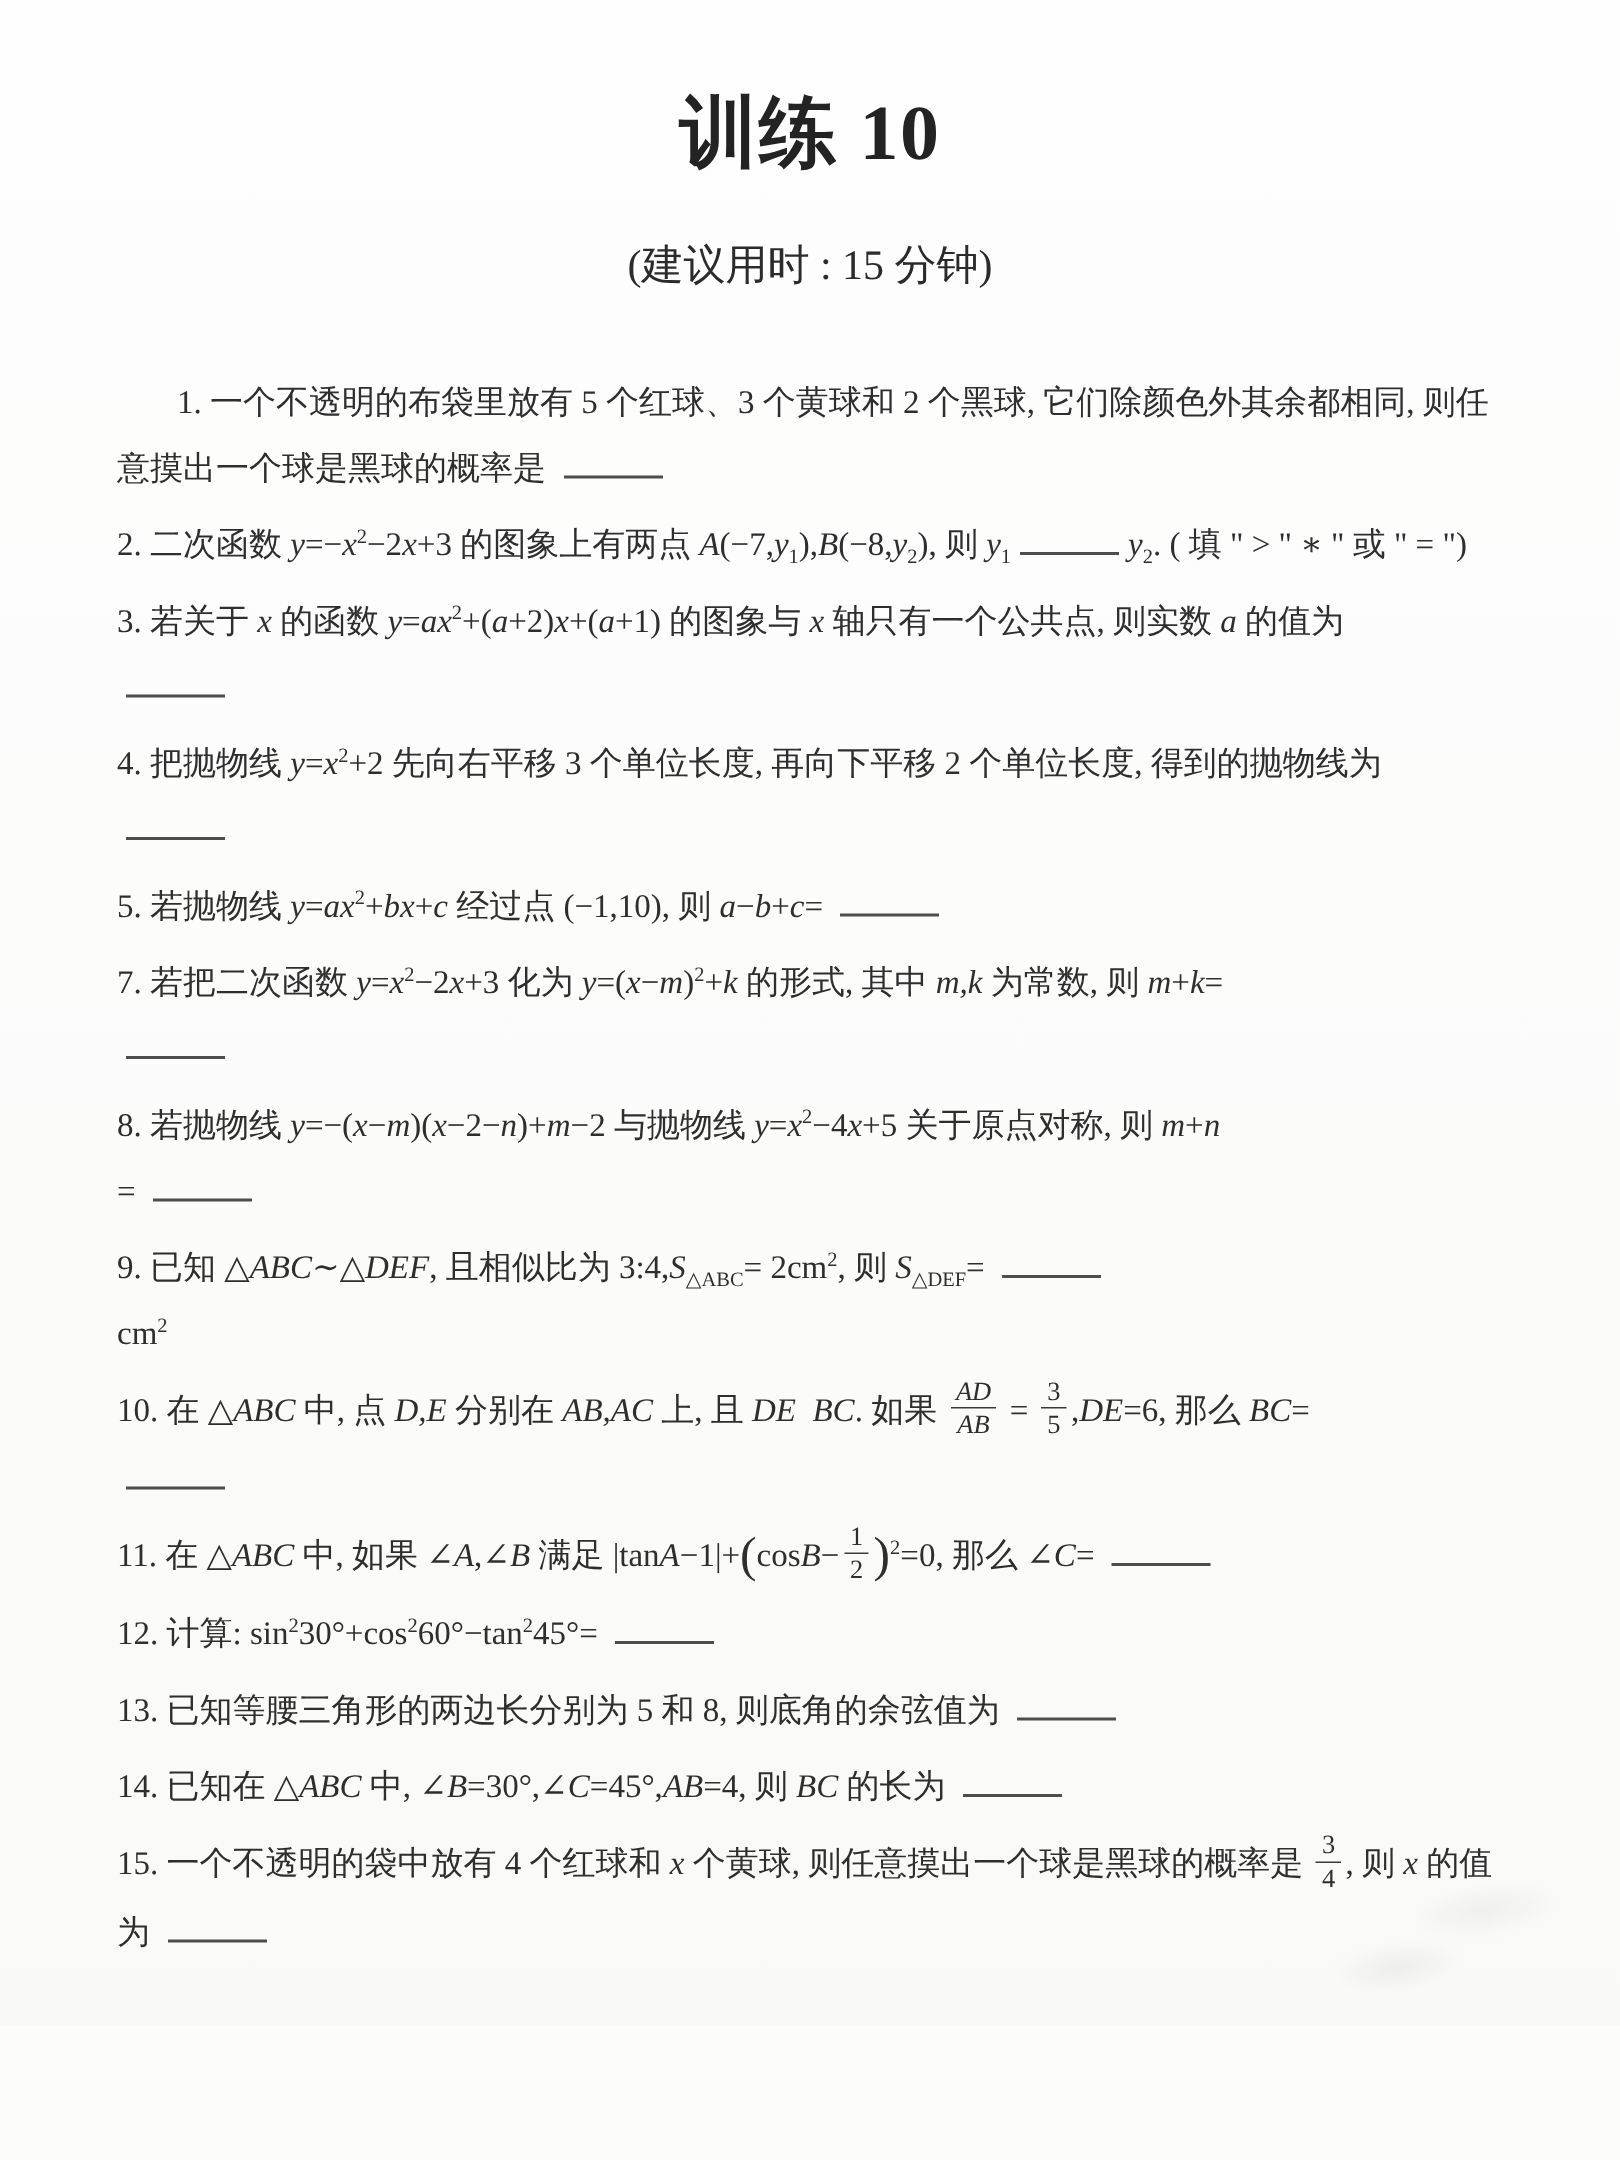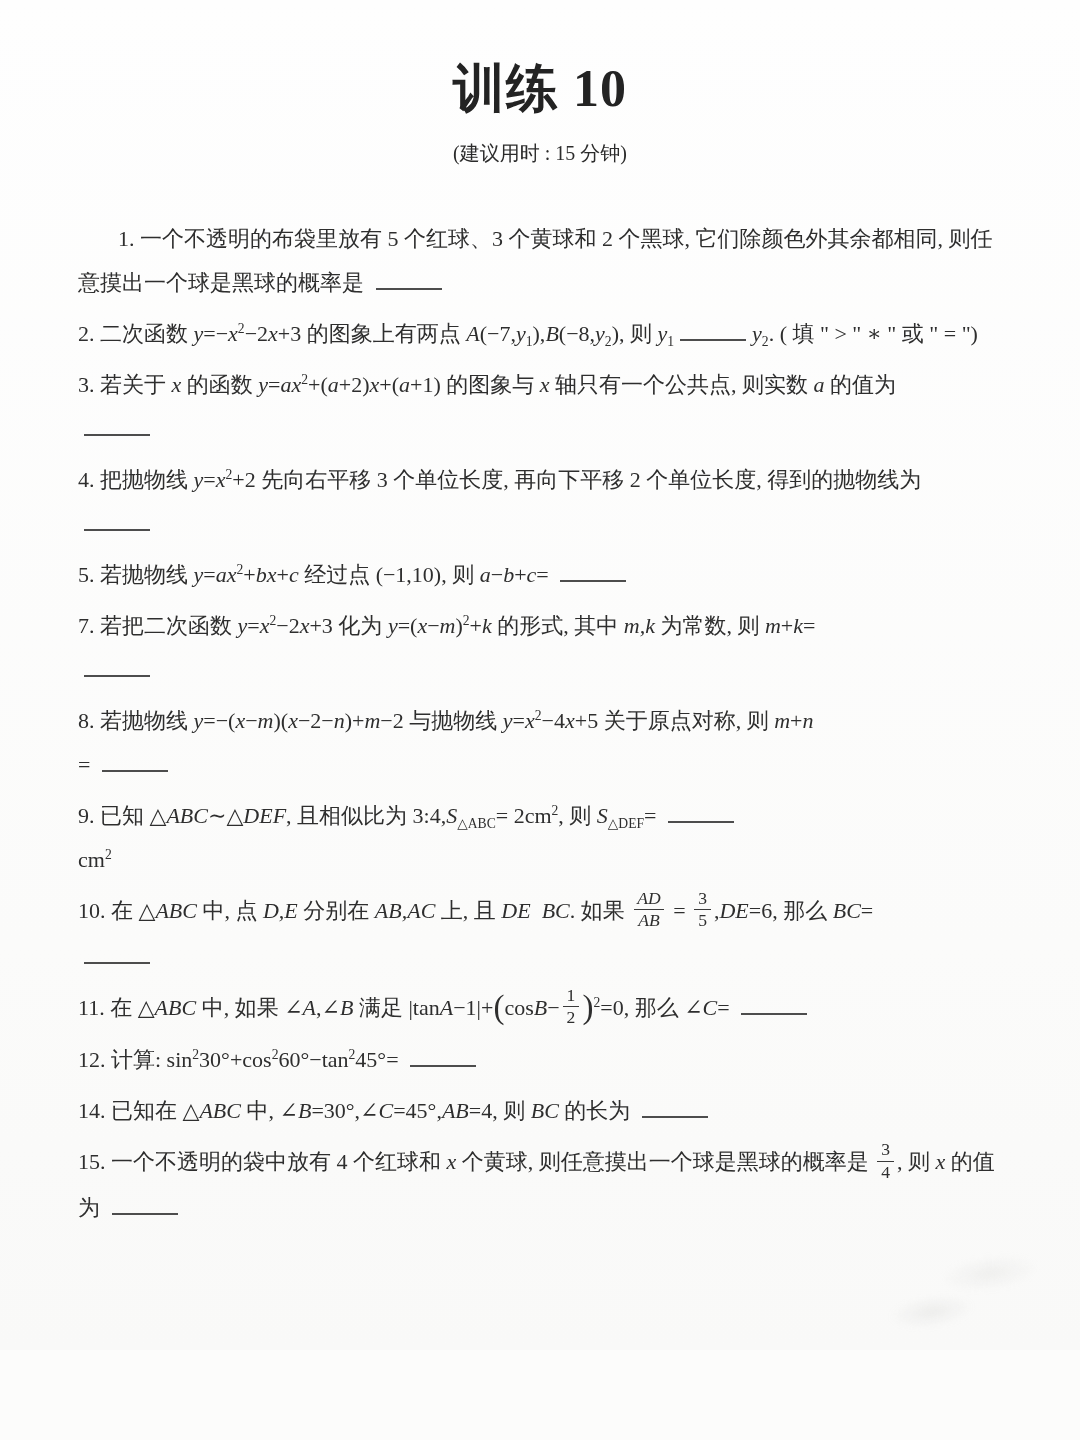--- a/index.html
+++ b/index.html
@@ -13,22 +13,22 @@
     position:relative; box-sizing:border-box;
     width:1080px; height:1350px;
     padding:40px 78px 0 78px;
     background:linear-gradient(180deg,#fefefe 0%,#fbfbfa 70%,#f9f9f8 100%);
   }
   .title {
     margin:14px 0 0 0; text-align:center;
     font-size:52px; font-weight:700; letter-spacing:1px; color:#232323;
   }
   .subtitle {
-    margin:16px 0 50px 0; text-align:center;
-    font-size:20px; color:#2b2b2b;
+    margin:34px 0 50px 0; text-align:center;
+    font-size:28px; color:#2b2b2b;
   }
   .questions { font-size:22px; }
   .q {
     margin:0 0 7px 0; line-height:2.0; color:#2e2e2e;
     text-align:left;
   }
   .q.indent { text-indent:40px; }
   .math {
     font-style:italic;
     font-family:"Liberation Serif","DejaVu Serif",serif;
@@ -81,20 +81,21 @@
           <span class="den">AB</span>
         </span><span> = </span><span class="frac">
           <span class="num">3</span>
           <span class="den">5</span>
         </span><span>,</span><span class="math">DE</span><span>=6, 那么 </span><span class="math">BC</span><span>=</span><br><span class="blank"></span></p>
       <p class="q"><span>11. 在 △</span><span class="math">ABC</span><span> 中, 如果 ∠</span><span class="math">A</span><span>,∠</span><span class="math">B</span><span> 满足 |tan</span><span class="math">A</span><span>−1|+</span><span class="bigp">(</span><span>cos</span><span class="math">B</span><span>−</span><span class="frac">
           <span class="num">1</span>
           <span class="den">2</span>
         </span><span class="bigp">)</span><sup>2</sup><span>=0, 那么 ∠</span><span class="math">C</span><span>= </span><span class="blank"></span></p>
       <p class="q"><span>12. 计算: sin</span><sup>2</sup><span>30°+cos</span><sup>2</sup><span>60°−tan</span><sup>2</sup><span>45°= </span><span class="blank"></span></p>
+      <p class="q"><span>13. 已知等腰三角形的两边长分别为 5 和 8, 则底角的余弦值为 </span><span class="blank"></span></p>
       <p class="q"><span>14. 已知在 △</span><span class="math">ABC</span><span> 中, ∠</span><span class="math">B</span><span>=30°,∠</span><span class="math">C</span><span>=45°,</span><span class="math">AB</span><span>=4, 则 </span><span class="math">BC</span><span> 的长为 </span><span class="blank"></span></p>
       <p class="q"><span>15. 一个不透明的袋中放有 4 个红球和 </span><span class="math">x</span><span> 个黄球, 则任意摸出一个球是黑球的概率是 </span><span class="frac">
           <span class="num">3</span>
           <span class="den">4</span>
         </span><span>, 则 </span><span class="math">x</span><span> 的值为 </span><span class="blank"></span></p>
     </div>
   <div class="watermark"></div>
 </div>
 
 </body></html>

